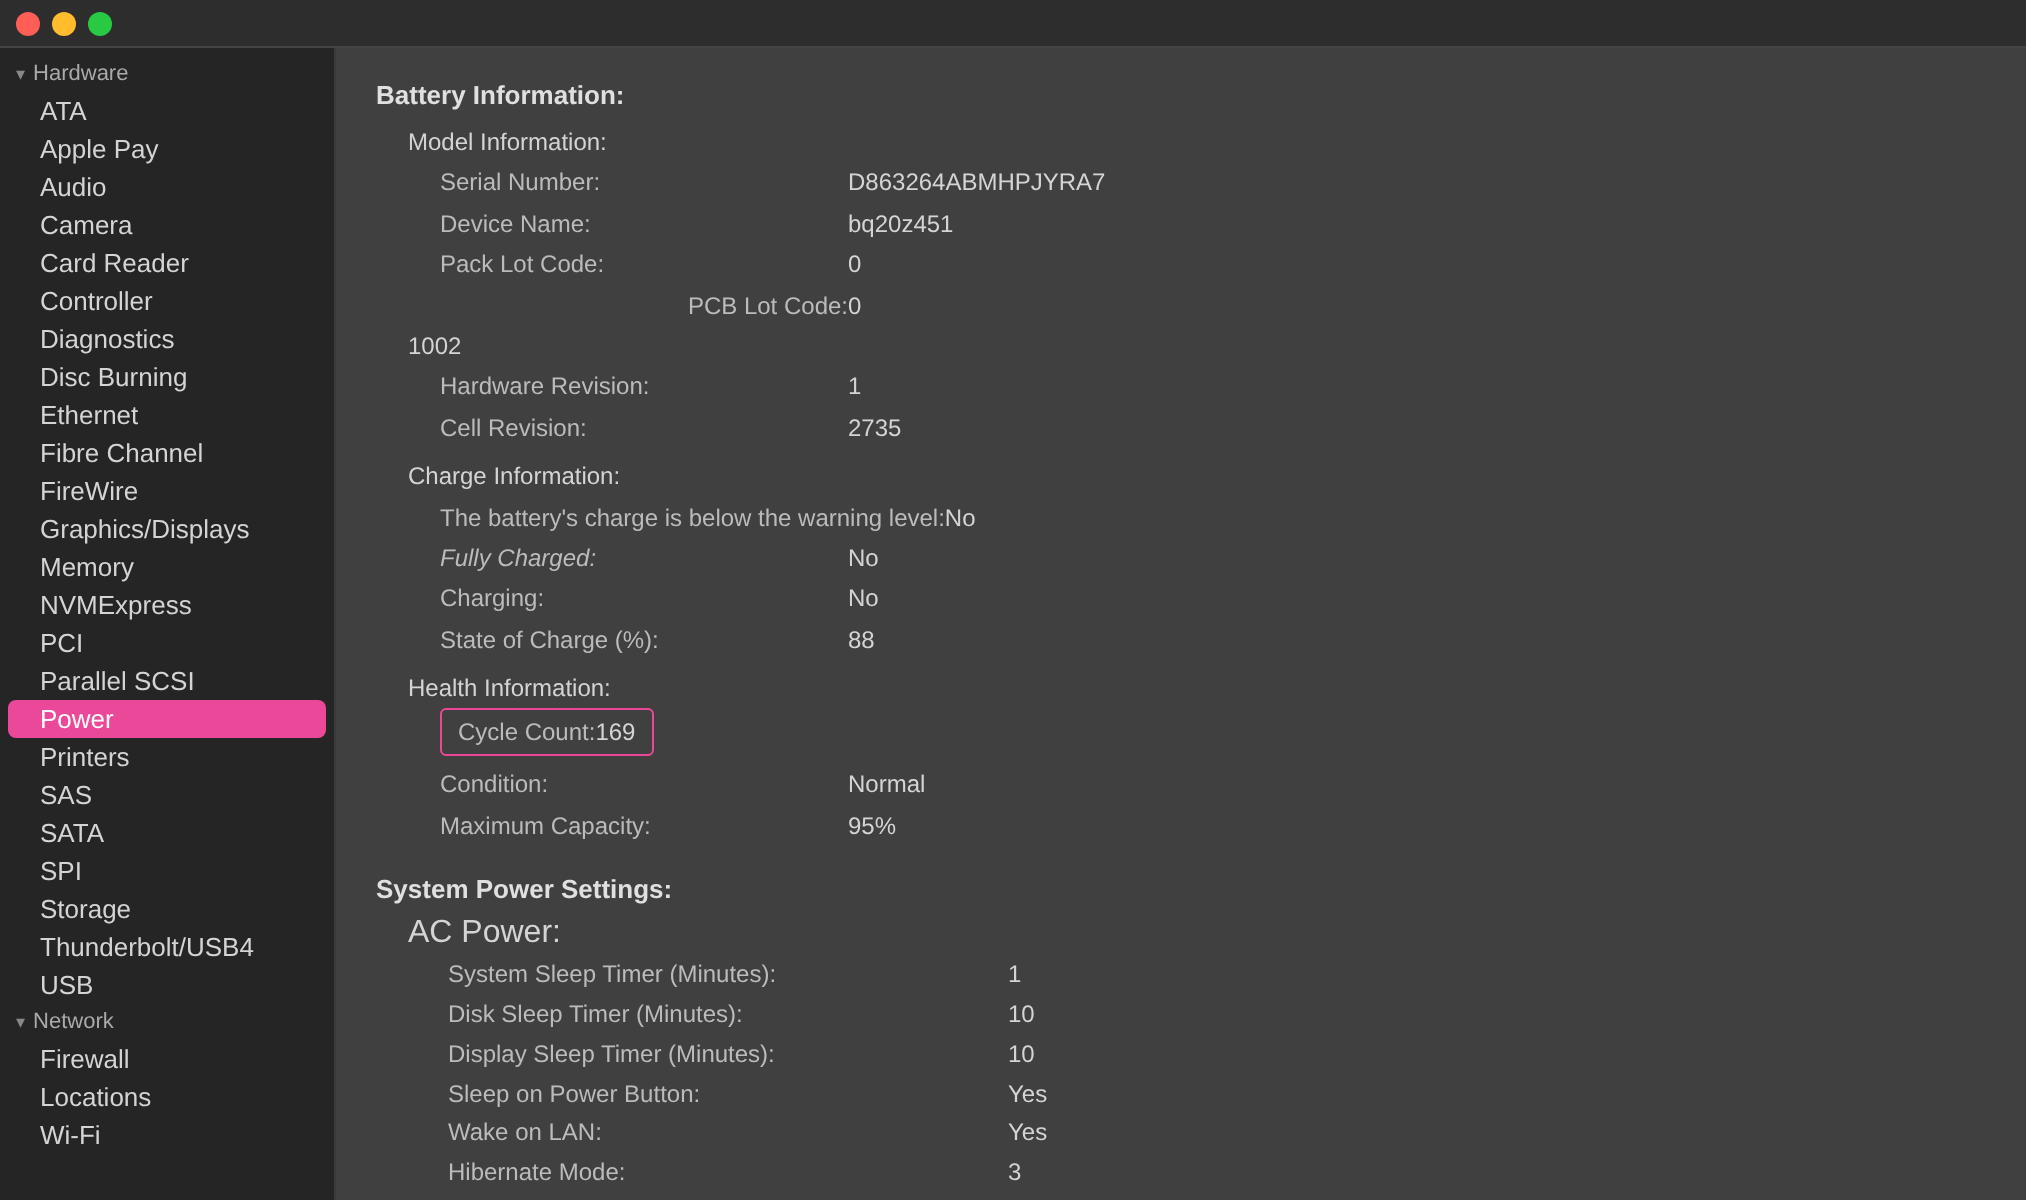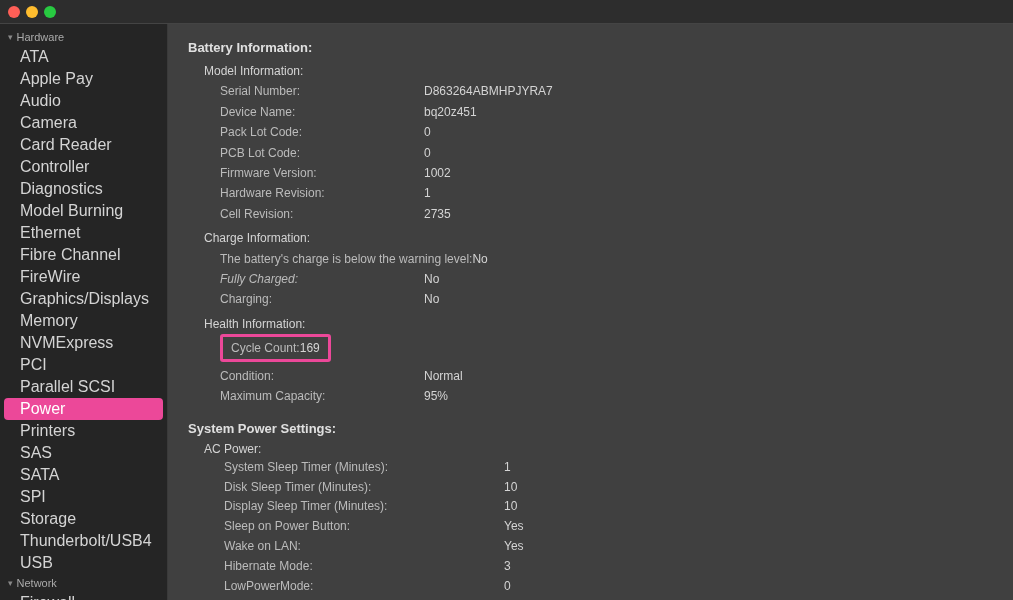--- a/index.html
+++ b/index.html
@@ -67,21 +67,21 @@
       display: flex;
       align-items: center;
       gap: 4px;
     }
     .sidebar-section-header .arrow {
       font-size: 9px;
       color: #888;
     }
     .sidebar-item {
       padding: 2px 8px 2px 20px;
-      font-size: 16px;
+      font-size: 13px;
       color: #d4d4d4;
       cursor: pointer;
       white-space: nowrap;
     }
     .sidebar-item.active {
       background: #ec4899;
       color: #fff;
       border-radius: 4px;
       margin: 0 4px;
       padding: 2px 4px 2px 16px;
@@ -115,33 +115,33 @@
     .info-label {
       color: #bbb;
       min-width: 220px;
       font-size: 12px;
     }
     .info-value {
       color: #d4d4d4;
       font-size: 12px;
     }
     .health-box {
-      border: 3px solid #ec4899;
+      border: 1px solid #ec4899;
       border-radius: 3px;
       padding: 4px 8px;
       margin-left: 16px;
       margin-bottom: 4px;
       display: inline-block;
     }
     .sub-section {
       margin-left: 16px;
       margin-bottom: 4px;
     }
     .sub-section-title {
-      font-size: 12px;
+      font-size: 16px;
       color: #d4d4d4;
       margin-bottom: 2px;
       margin-top: 6px;
       font-weight: 500;
     }
     .sub-info-table {
       margin-left: 20px;
     }
     .sub-info-row {
       display: flex;
@@ -176,21 +176,21 @@
         <span class="arrow">▾</span>
         <span>Hardware</span>
       </div>
       <div class="sidebar-item">ATA</div>
       <div class="sidebar-item">Apple Pay</div>
       <div class="sidebar-item">Audio</div>
       <div class="sidebar-item">Camera</div>
       <div class="sidebar-item">Card Reader</div>
       <div class="sidebar-item">Controller</div>
       <div class="sidebar-item">Diagnostics</div>
-      <div class="sidebar-item">Model Burning</div>
+      <div class="sidebar-item">Disc Burning</div>
       <div class="sidebar-item">Ethernet</div>
       <div class="sidebar-item">Fibre Channel</div>
       <div class="sidebar-item">FireWire</div>
       <div class="sidebar-item">Graphics/Displays</div>
       <div class="sidebar-item">Memory</div>
       <div class="sidebar-item">NVMExpress</div>
       <div class="sidebar-item">PCI</div>
       <div class="sidebar-item">Parallel SCSI</div>
       <div class="sidebar-item active">Power</div>
       <div class="sidebar-item">Printers</div>
@@ -220,25 +220,24 @@
         </div>
         <div class="info-row">
           <span class="info-label" style="padding-left:16px;">Device Name:</span>
           <span class="info-value">bq20z451</span>
         </div>
         <div class="info-row">
           <span class="info-label" style="padding-left:16px;">Pack Lot Code:</span>
           <span class="info-value">0</span>
         </div>
         <div class="info-row">
-          <span class="info-label" style="padding-left:16px;">PCB Lot Code:</span>
+          <span class="info-label" style="padding-left:16px;text-align:right;">PCB Lot Code:</span>
           <span class="info-value">0</span>
         </div>
         <div class="info-row">
-          <span class="info-label" style="padding-left:16px;">Firmware Version:</span>
           <span class="info-value">1002</span>
         </div>
         <div class="info-row">
           <span class="info-label" style="padding-left:16px;">Hardware Revision:</span>
           <span class="info-value">1</span>
         </div>
         <div class="info-row">
           <span class="info-label" style="padding-left:16px;">Cell Revision:</span>
           <span class="info-value">2735</span>
         </div>
@@ -251,20 +250,24 @@
           <span class="info-label" style="padding-left:16px;">The battery's charge is below the warning level:</span>
           <span class="info-value">No</span>
         </div>
         <div class="info-row">
           <span class="info-label" style="padding-left:16px;font-style:italic;">Fully Charged:</span>
           <span class="info-value">No</span>
         </div>
         <div class="info-row">
           <span class="info-label" style="padding-left:16px;">Charging:</span>
           <span class="info-value">No</span>
+        </div>
+        <div class="info-row">
+          <span class="info-label" style="padding-left:16px;">State of Charge (%):</span>
+          <span class="info-value">88</span>
         </div>
       </div>
       <div class="info-table"><div class="info-row">
           <span class="info-label" style="color:#d4d4d4;font-weight:500;">Health Information:</span>
         </div><div class="health-box"><span class="info-label">Cycle Count:</span><span class="info-value">169</span></div><div class="info-row">
           <span class="info-label" style="padding-left:16px;">Condition:</span>
           <span class="info-value">Normal</span>
         </div><div class="info-row">
           <span class="info-label" style="padding-left:16px;">Maximum Capacity:</span>
           <span class="info-value">95%</span>

